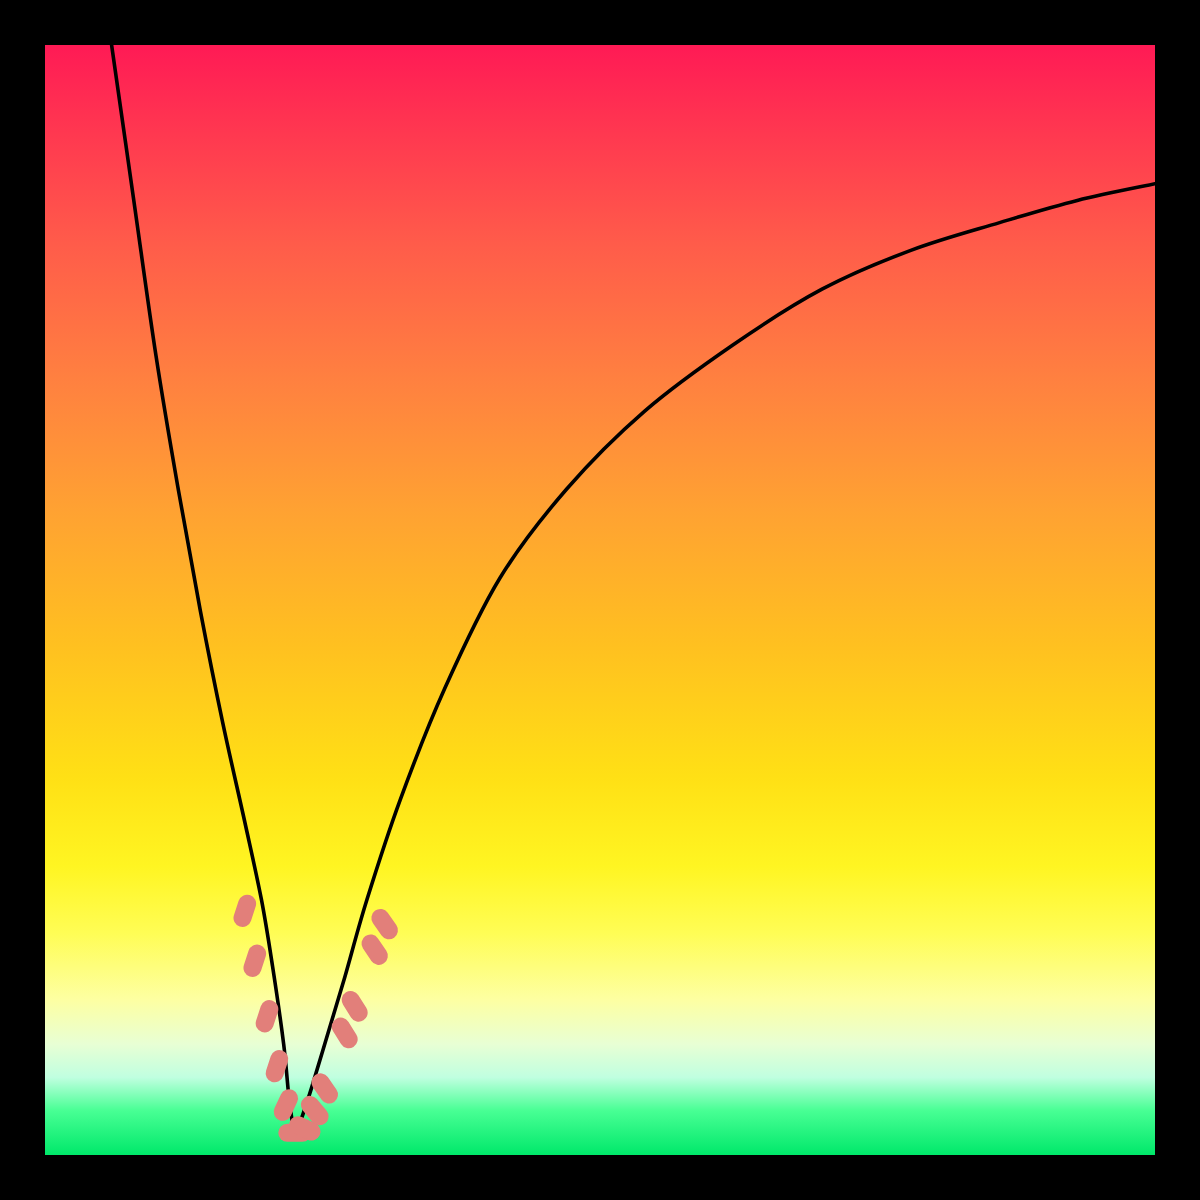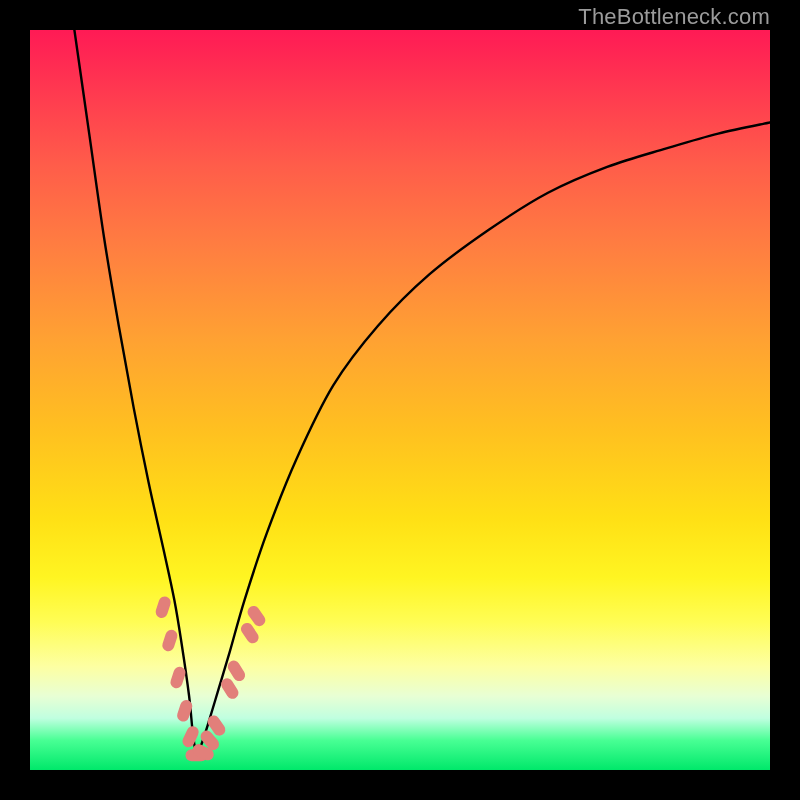--- a/index.html
+++ b/index.html
@@ -58,21 +58,20 @@
     font-size: 22px;
     letter-spacing: 0.2px;
     font-weight: 500;
   }
 </style>
 </head>
 <body>
 
 <div class="frame">
 
-  <div class="watermark">TheBottleneck.com</div>
 
   <div class="plot-area">
     <svg class="curve-svg" viewBox="0 0 740 740" preserveAspectRatio="none">
       <path id="curve-path" fill="none" stroke="#000000" stroke-width="2.4" stroke-linecap="round" stroke-linejoin="round" d="M 44.40 0.00 C 46.87 17.27, 54.27 69.07, 59.20 103.60 C 64.13 138.13, 69.07 175.13, 74.00 207.20 C 78.93 239.27, 83.87 267.63, 88.80 296.00 C 93.73 324.37, 98.67 351.50, 103.60 377.40 C 108.53 403.30, 113.47 427.97, 118.40 451.40 C 123.33 474.83, 128.88 498.27, 133.20 518.00 C 137.52 537.73, 141.22 553.77, 144.30 569.80 C 147.38 585.83, 149.23 598.17, 151.70 614.20 C 154.17 630.23, 157.25 651.20, 159.10 666.00 C 160.95 680.80, 161.57 693.13, 162.80 703.00 C 164.03 712.87, 165.27 722.73, 166.50 725.20 C 167.73 727.67, 168.35 722.73, 170.20 717.80 C 172.05 712.87, 174.52 705.47, 177.60 695.60 C 180.68 685.73, 185.00 670.93, 188.70 658.60 C 192.40 646.27, 195.48 636.40, 199.80 621.60 C 204.12 606.80, 208.43 589.53, 214.60 569.80 C 220.77 550.07, 228.17 526.63, 236.80 503.20 C 245.43 479.77, 255.30 453.87, 266.40 429.20 C 277.50 404.53, 289.83 377.40, 303.40 355.20 C 316.97 333.00, 331.77 314.50, 347.80 296.00 C 363.83 277.50, 381.10 260.23, 399.60 244.20 C 418.10 228.17, 439.07 213.37, 458.80 199.80 C 478.53 186.23, 498.27 173.28, 518.00 162.80 C 537.73 152.32, 557.47 144.30, 577.20 136.90 C 596.93 129.50, 617.90 123.95, 636.40 118.40 C 654.90 112.85, 670.93 107.92, 688.20 103.60 C 705.47 99.28, 731.37 94.35, 740.00 92.50"></path>
     </svg>
     <svg class="markers-svg" viewBox="0 0 740 740" preserveAspectRatio="none">
       <g id="markers-group">
           <rect x="122.20" y="571.20" width="22" height="12" rx="6" ry="6" fill="#e27f7a" transform="rotate(-72 133.20 577.20)"></rect>
           <rect x="128.86" y="604.50" width="22" height="12" rx="6" ry="6" fill="#e27f7a" transform="rotate(-72 139.86 610.50)"></rect>
           <rect x="137.00" y="641.50" width="22" height="12" rx="6" ry="6" fill="#e27f7a" transform="rotate(-72 148.00 647.50)"></rect>

